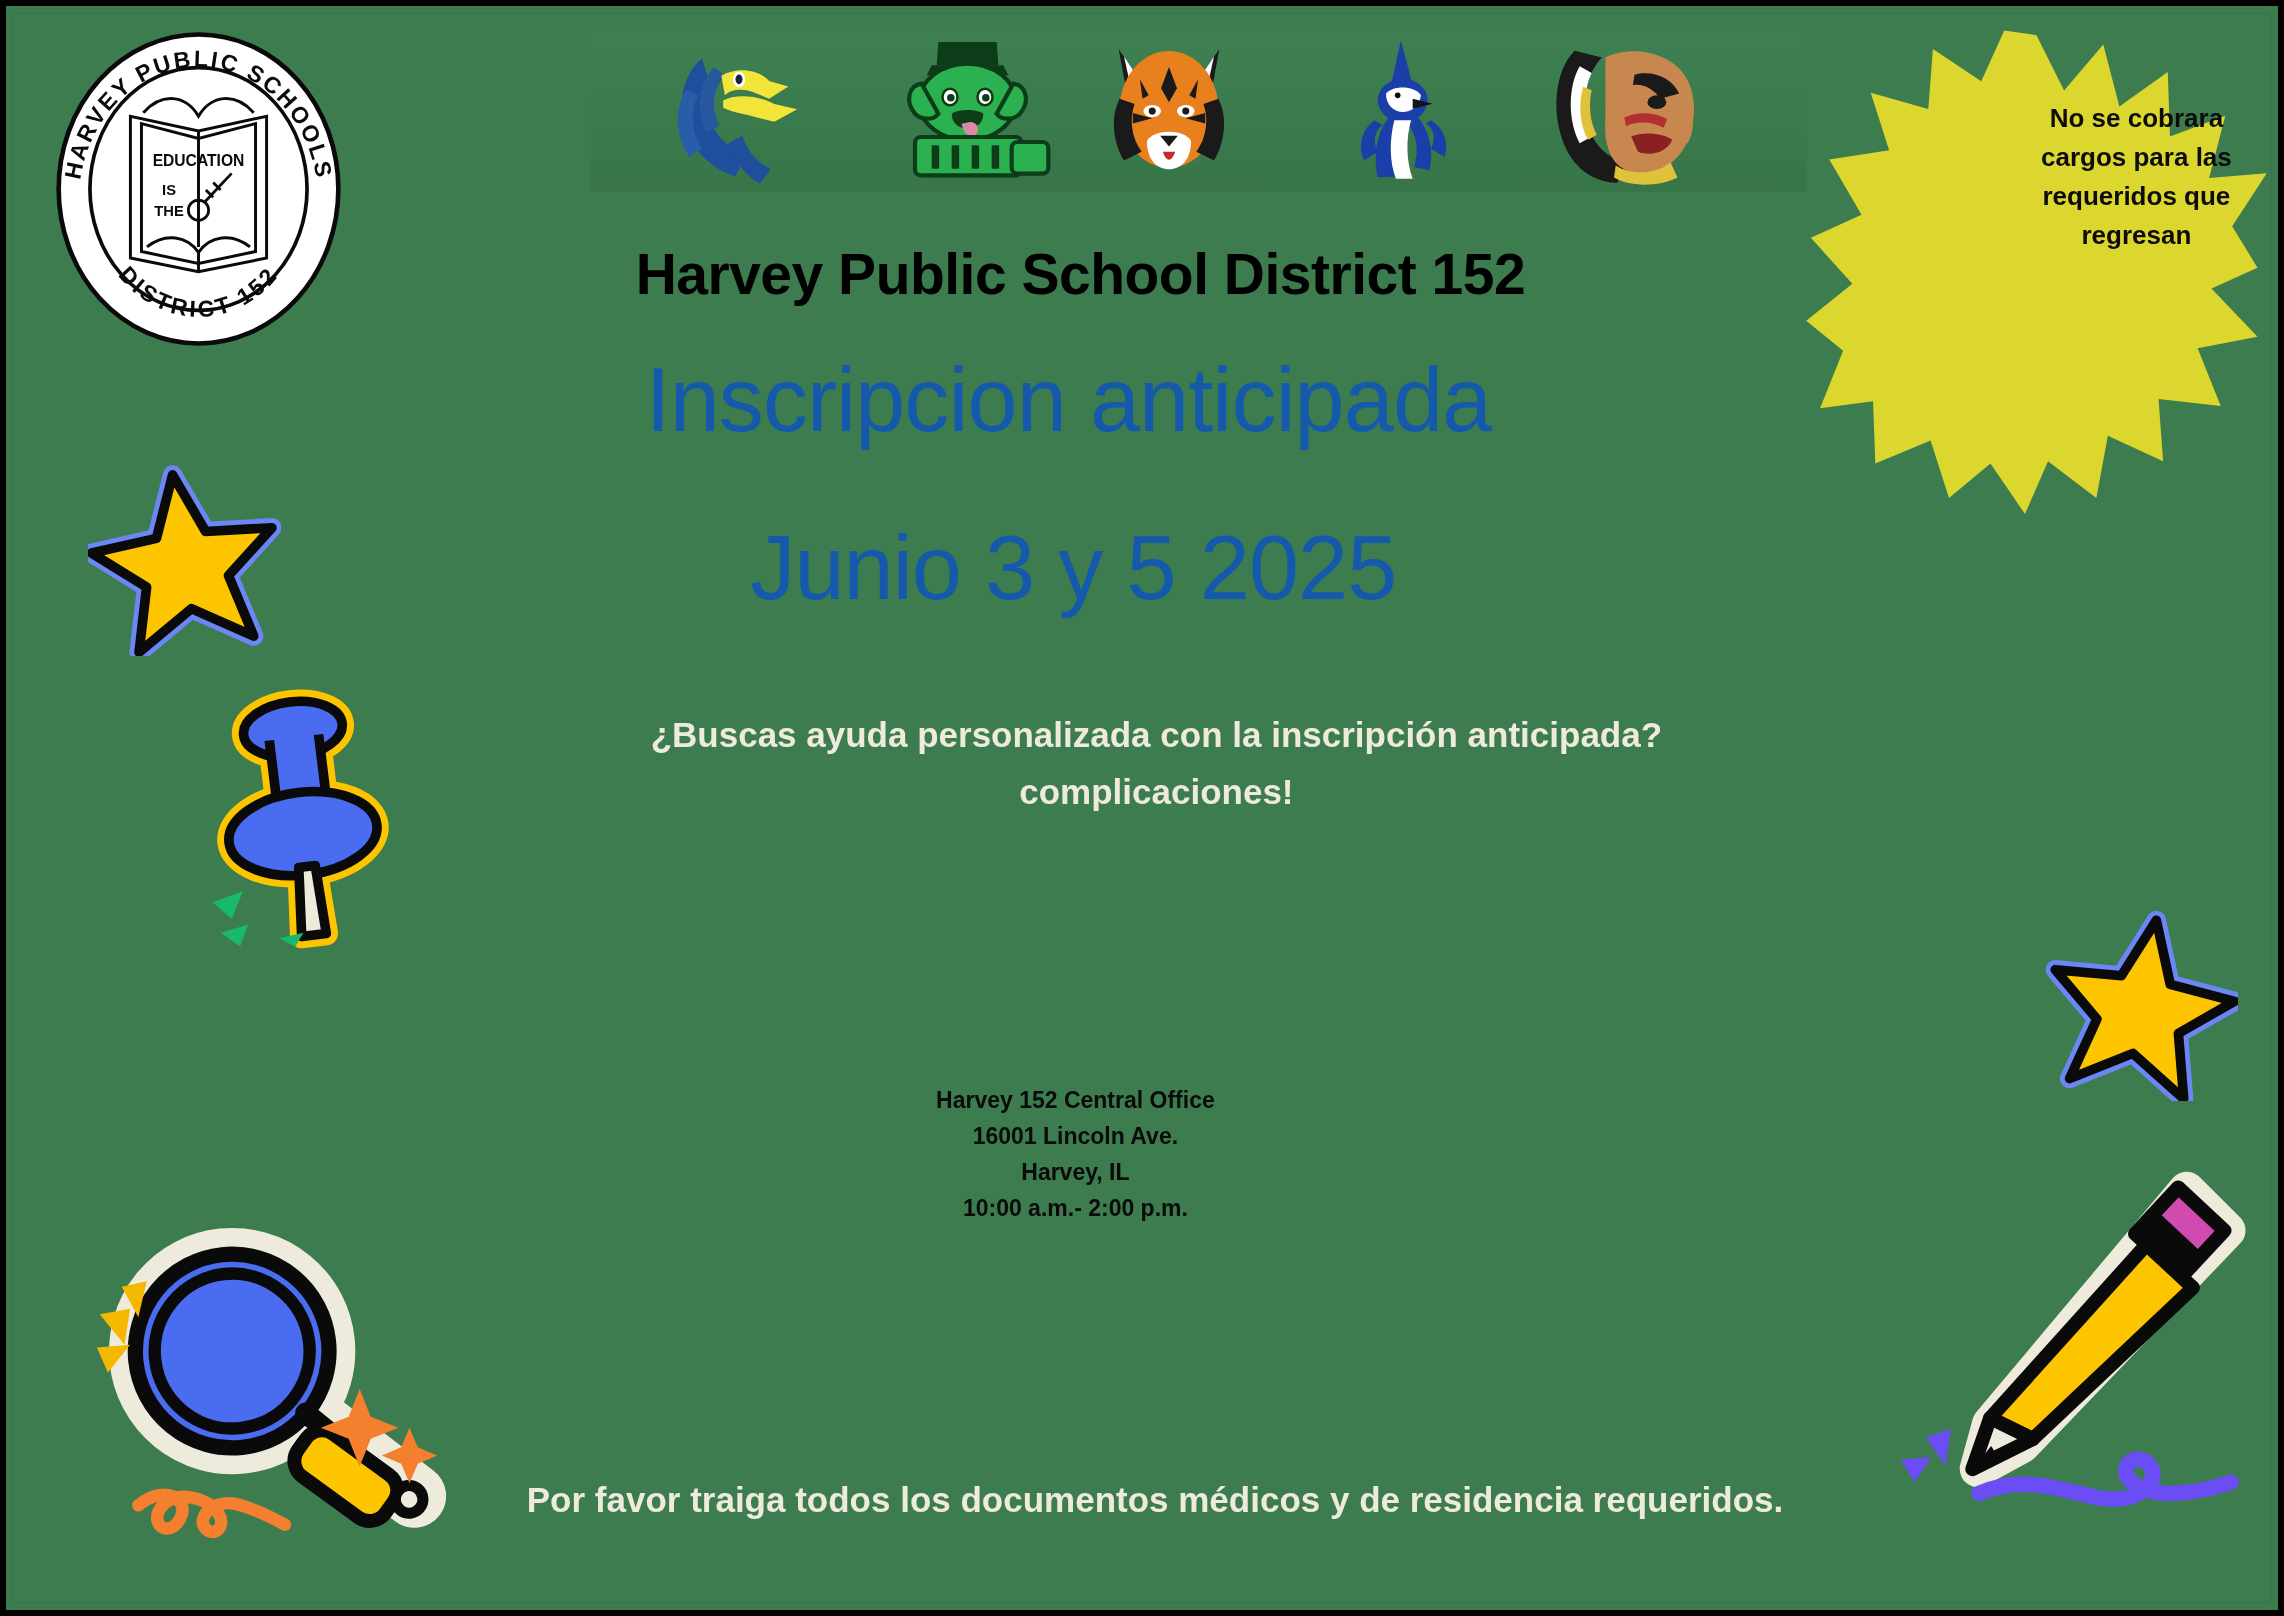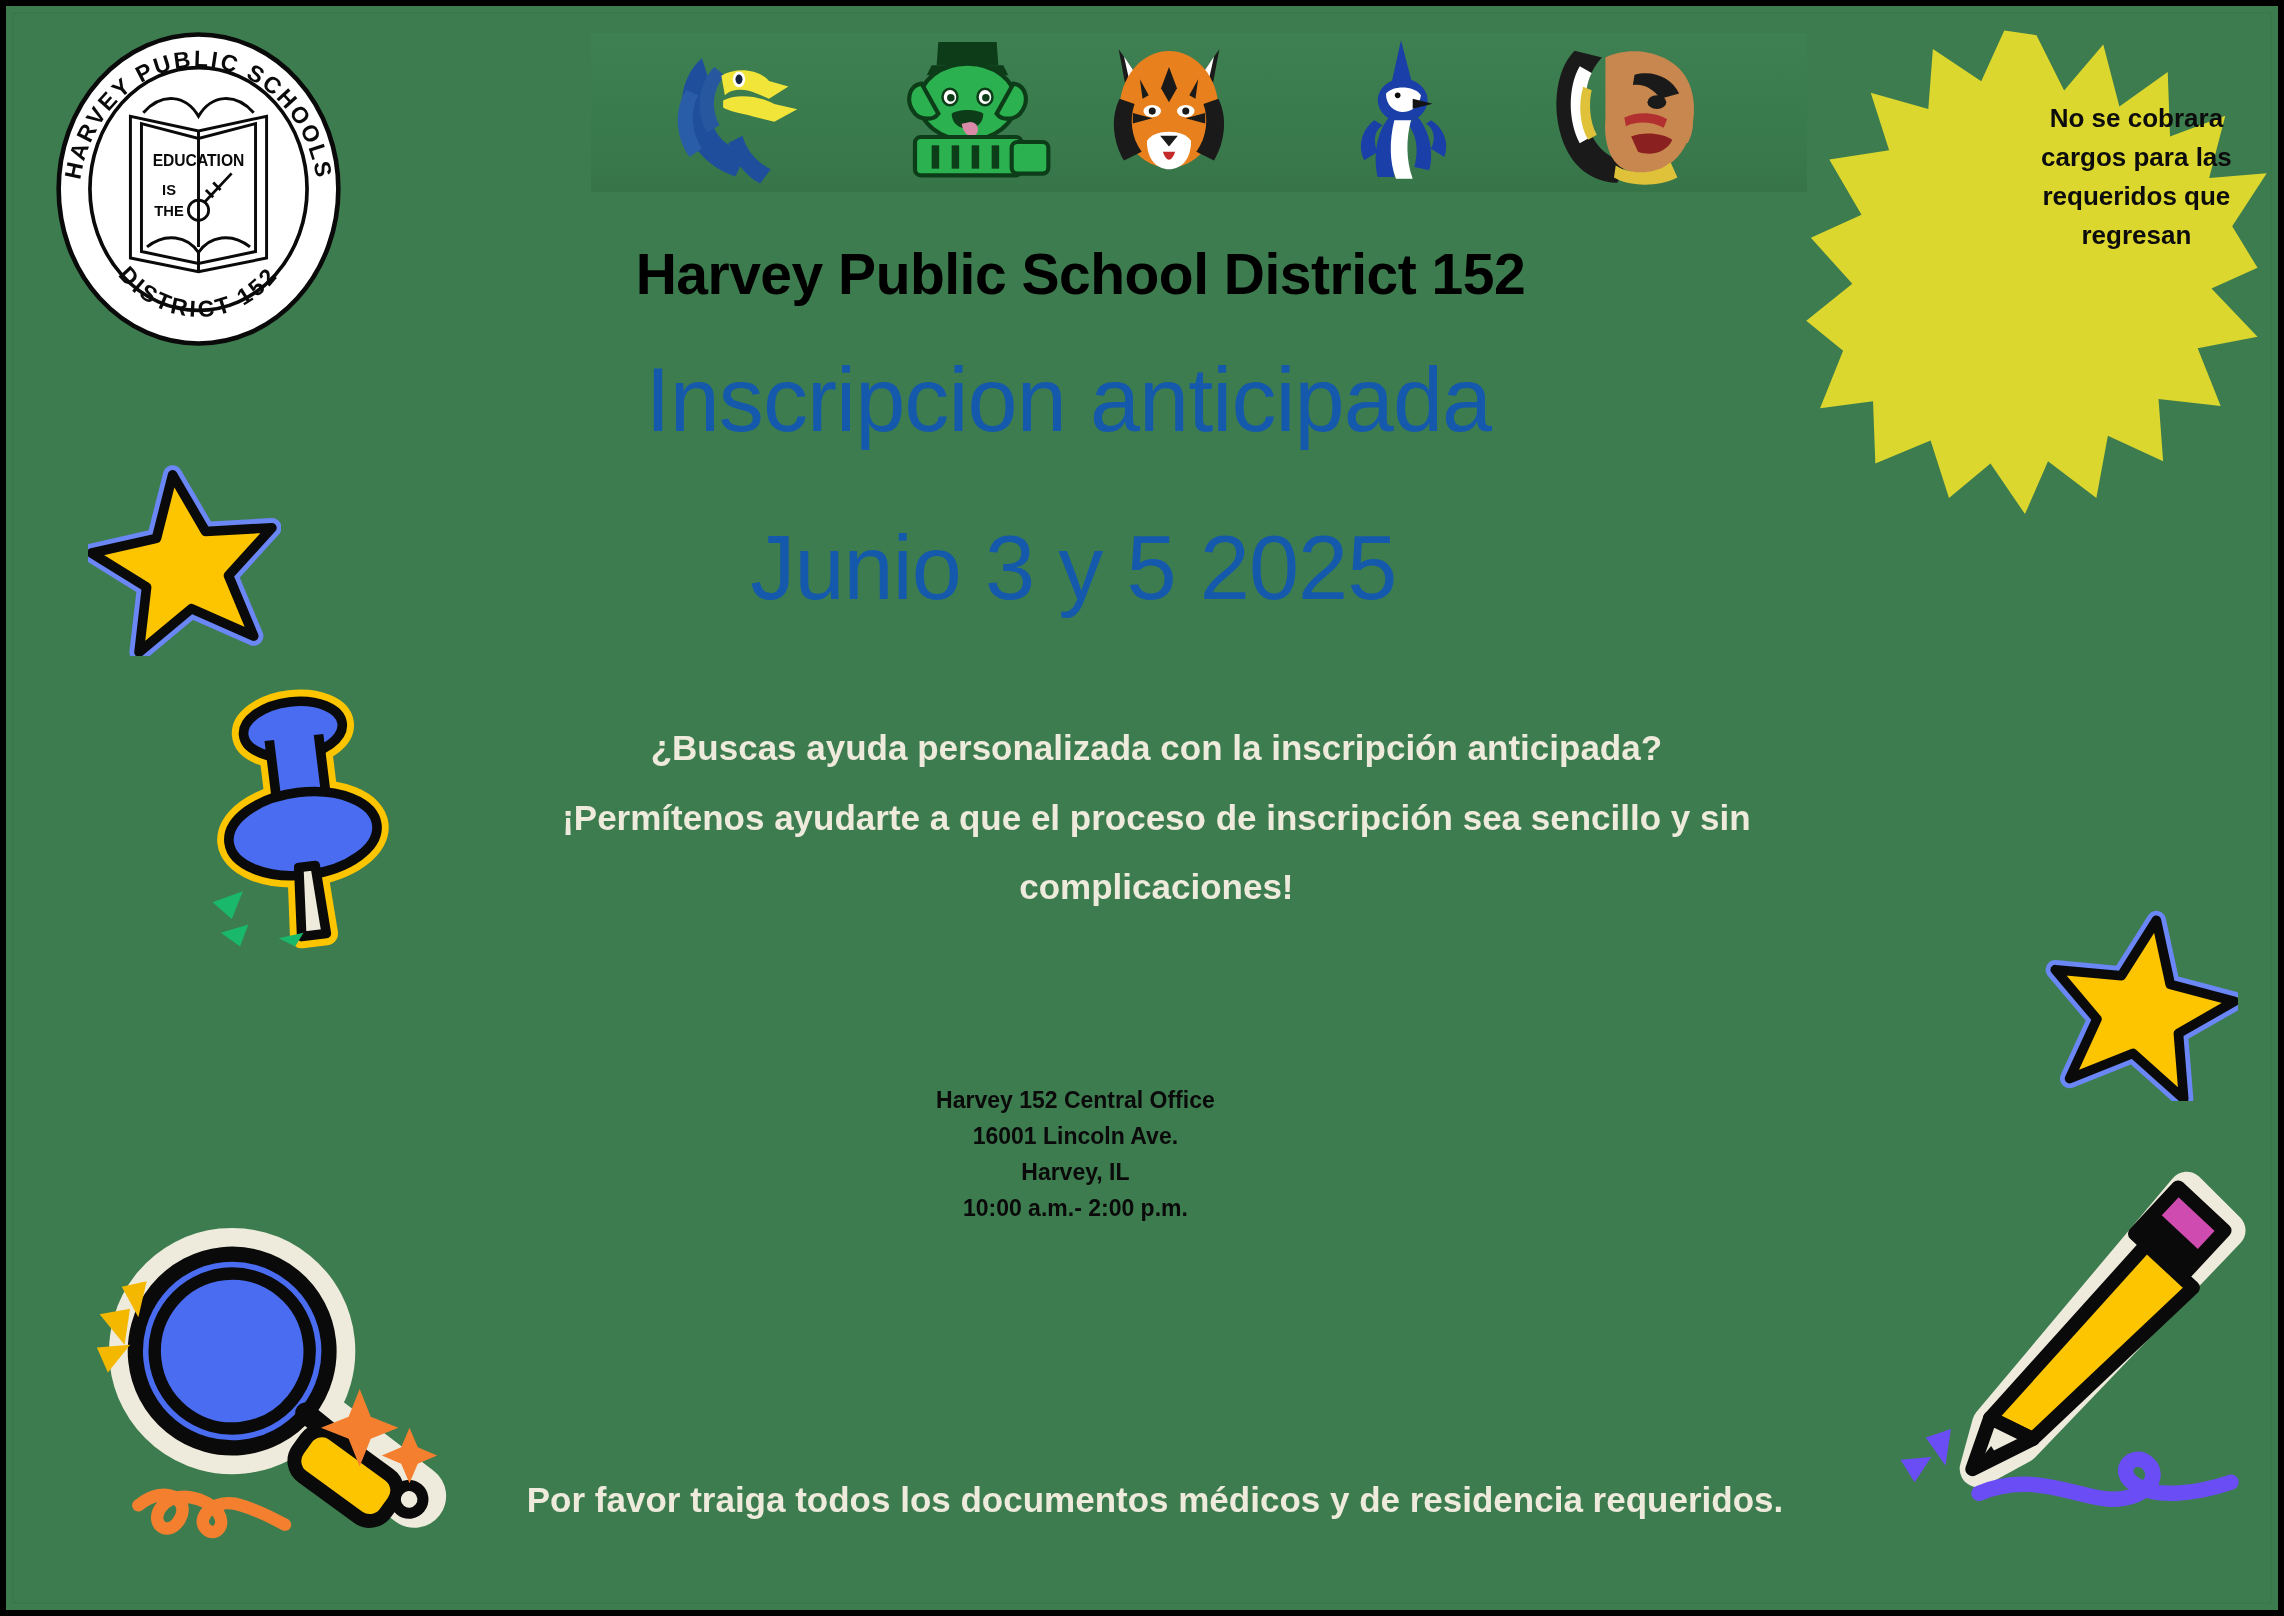--- a/index.html
+++ b/index.html
@@ -53,21 +53,21 @@
   }
   .h-blue.l1{top:341px;transform:translateX(-88px);}
   .h-blue.l2{top:509px;transform:translateX(-83px);}
 
   
   .body-block{
     position:absolute;left:152px;top:691px;width:1980px;
     text-align:center;color:#eeeadc;font-weight:bold;
     font-size:35px;line-height:1.52;
   }
-  .body-block p{margin:16px;}
+  .body-block p{margin:3px;}
 
   .addr-block{
     position:absolute;left:152px;top:1069px;width:1980px;
     text-align:center;color:#0a0a0a;font-weight:bold;
     font-size:23px;line-height:1.56;
     transform:translateX(-81px);
   }
   .addr-block p{margin:0;}
 
   .footnote{
@@ -237,21 +237,20 @@
     <span>requeridos que</span>
     <span>regresan</span>
   </div>
 
   <div class="district-title">Harvey Public School District 152</div>
   <div class="h-blue l1">Inscripcion anticipada</div>
   <div class="h-blue l2">Junio 3 y 5 2025</div>
 
   <div class="body-block">
     <p>¿Buscas ayuda personalizada con la inscripción anticipada?</p>
-    <p>¡Permítenos ayudarte a que el proceso de inscripción sea sencillo y sin</p>
     <p>complicaciones!</p>
   </div>
 
   <div class="addr-block">
     <p>Harvey 152 Central Office</p>
     <p>16001 Lincoln Ave.</p>
     <p>Harvey, IL</p>
     <p>10:00 a.m.- 2:00 p.m.</p>
   </div>
 

